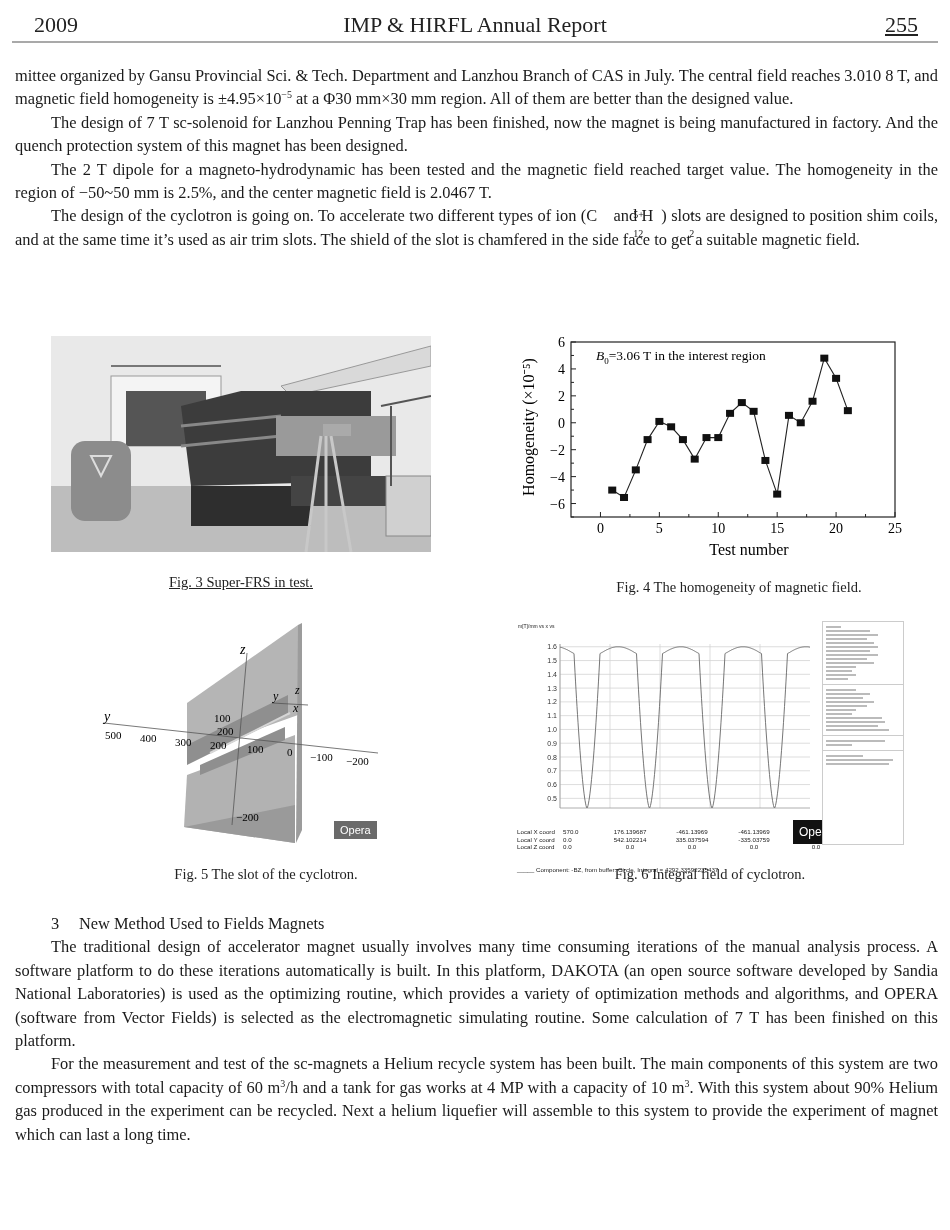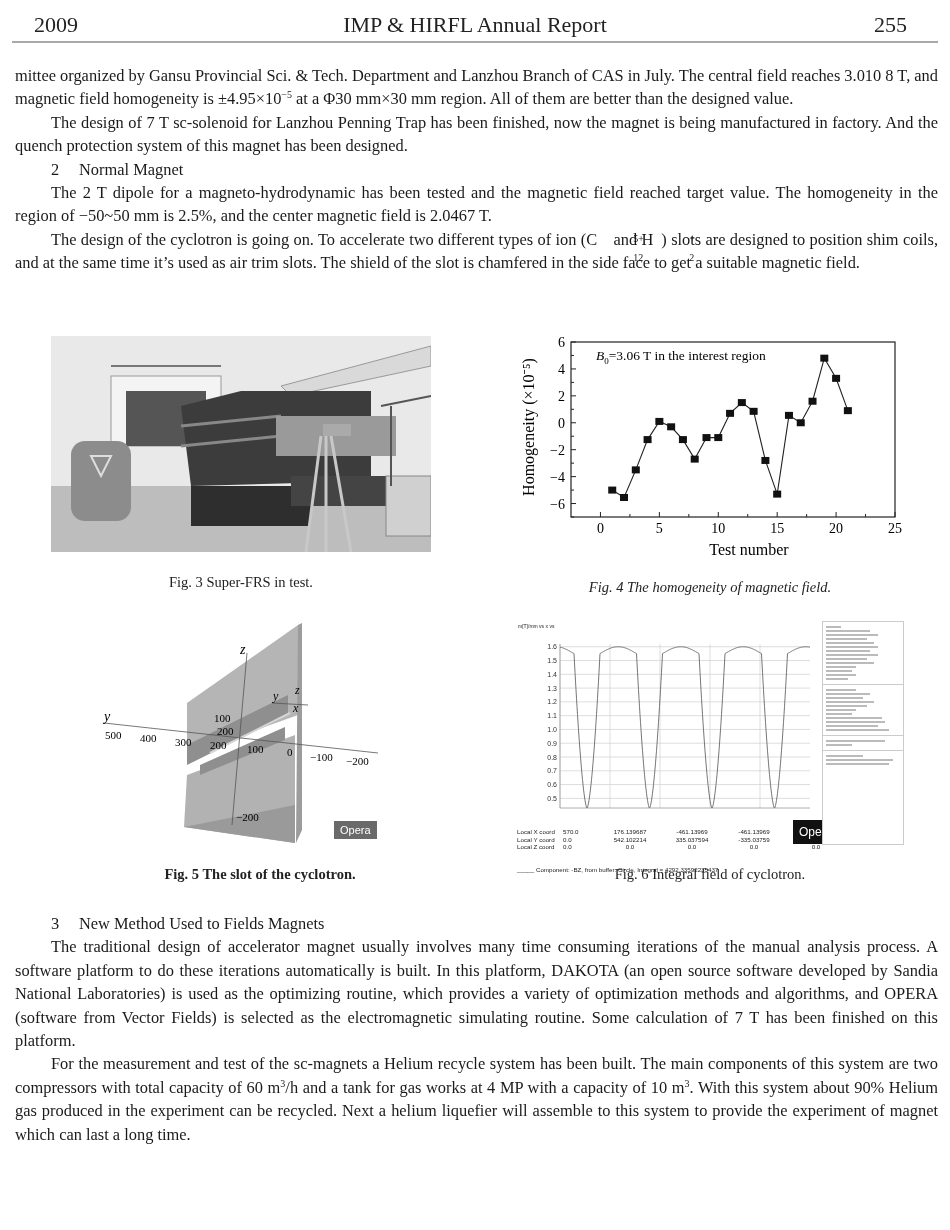--- a/index.html
+++ b/index.html
@@ -22,27 +22,26 @@
   .f6-info{font-family:"Liberation Sans",sans-serif;font-size:6.2px;line-height:7.5px;color:#222;white-space:pre;}
   .side-panel{left:822px;top:621px;width:80px;height:222px;border:1px solid #ccc;background:#fff;}
   .side-panel .blk{border-bottom:1px solid #ccc;padding:2px 3px;}
   .side-panel .ln{height:2px;background:#bbb;margin:2px 0;}
 </style>
 </head>
 <body>
 
 <div class="abs hdr" style="left:34px;">2009</div>
 <div class="abs hdr" style="left:0;width:950px;text-align:center;">IMP &amp; HIRFL Annual Report</div>
-<div class="abs hdr" style="right:43px;">255</div>
+<div class="abs hdr" style="right:32px;text-decoration:underline;">255</div>
 <div class="abs hdr-line"></div>
 
 <div class="abs txt" style="top:64px;">
   <p class="p noind"><span>mittee organized by Gansu Provincial Sci. &amp; Tech. Department and Lanzhou Branch of CAS in July. The central field reaches 3.010 8 T, and magnetic field homogeneity is ±4.95×10</span><sup>−5</sup><span> at a Φ30 mm×30 mm region. All of them are better than the designed value.</span></p>
   <p class="p">The design of 7 T sc-solenoid for Lanzhou Penning Trap has been finished, now the magnet is being manufactured in factory. And the quench protection system of this magnet has been designed.</p>
-  <p class="sec"><span class="num">2</span><span>Normal Magnet</span></p>
   <p class="p">The 2 T dipole for a magneto-hydrodynamic has been tested and the magnetic field reached target value. The homogeneity in the region of −50~50 mm is 2.5%, and the center magnetic field is 2.0467 T.</p>
   <p class="p"><span>The design of the cyclotron is going on. To accelerate two different types of ion (C</span><span style="display:inline-block;position:relative;width:12px;"><sup style="position:absolute;top:-6px;left:0;">5+</sup><sub style="position:absolute;top:13px;left:0;">12</sub></span><span> and H</span><span style="display:inline-block;position:relative;width:8px;"><sup style="position:absolute;top:-6px;left:0;">+</sup><sub style="position:absolute;top:13px;left:0;">2</sub></span><span>) slots are designed to position shim coils, and at the same time it’s used as air trim slots. The shield of the slot is chamfered in the side face to get a suitable magnetic field.</span></p>
 </div>
 
 <div class="abs photo">
   <svg width="380" height="216" viewBox="0 0 380 216">
     <rect x="0" y="0" width="380" height="216" fill="#e9e9e9"></rect>
     <rect x="0" y="150" width="380" height="66" fill="#bdbdbd"></rect>
     <rect x="60" y="40" width="110" height="70" fill="#f4f4f4" stroke="#999"></rect>
     <rect x="75" y="55" width="80" height="55" fill="#555"></rect>
@@ -55,21 +54,21 @@
     <rect x="140" y="150" width="120" height="40" fill="#2e2e2e"></rect>
     <rect x="240" y="140" width="130" height="30" fill="#444"></rect>
     <rect x="20" y="105" width="60" height="80" rx="14" fill="#8c8c8c"></rect>
     <path d="M40 120 L60 120 L50 140 Z" fill="none" stroke="#ddd" stroke-width="2"></path>
     <path d="M270 100 L255 216 M280 100 L300 216 M275 100 L275 216" stroke="#c8c8c8" stroke-width="3"></path>
     <rect x="272" y="88" width="28" height="12" fill="#aaa"></rect>
     <rect x="335" y="140" width="45" height="60" fill="#d0d0d0" stroke="#888"></rect>
     <path d="M330 70 L380 60 M340 70 L340 150" stroke="#555" stroke-width="2"></path>
   </svg>
 </div>
-<div class="abs cap" style="left:51px;top:574px;width:380px;">Fig. 3   Super-FRS in test.</div>
+<div class="abs cap" style="left:51px;top:574px;width:380px;text-decoration:underline;">Fig. 3   Super-FRS in test.</div>
 
 <svg class="abs" style="left:500px;top:335px;" width="420" height="230">
   <g id="f4-frame">
       <rect x="71" y="7" width="324" height="175" fill="none" stroke="#222" stroke-width="1.2"></rect>
     </g>
   <g id="f4-yticks">
       <line x1="71" y1="168.53846153846155" x2="76" y2="168.53846153846155" stroke="#222"></line>
       <text x="65" y="173.53846153846155" text-anchor="end" font-size="14" font-family="Liberation Serif, serif">−6</text>
       <line x1="71" y1="141.6153846153846" x2="76" y2="141.6153846153846" stroke="#222"></line>
       <text x="65" y="146.6153846153846" text-anchor="end" font-size="14" font-family="Liberation Serif, serif">−4</text>
@@ -133,21 +132,21 @@
       <rect x="296.74545454545455" y="84.26923076923077" width="8" height="7" fill="#111"></rect>
       <rect x="308.5272727272727" y="62.73076923076924" width="8" height="7" fill="#111"></rect>
       <rect x="320.3090909090909" y="19.653846153846132" width="8" height="7" fill="#111"></rect>
       <rect x="332.0909090909091" y="39.84615384615384" width="8" height="7" fill="#111"></rect>
       <rect x="343.8727272727273" y="72.15384615384615" width="8" height="7" fill="#111"></rect>
     </g>
   <text x="96" y="25" font-size="13.5" font-family="Liberation Serif, serif"><tspan font-style="italic">B</tspan><tspan font-size="9" dy="4">0</tspan><tspan dy="-4">=3.06 T in the interest region</tspan></text>
   <text x="249" y="220" text-anchor="middle" font-size="16" font-family="Liberation Serif, serif">Test number</text>
   <text transform="translate(34,92) rotate(-90)" text-anchor="middle" font-size="16" font-family="Liberation Serif, serif">Homogeneity (×10⁻⁵)</text>
 </svg>
-<div class="abs cap" style="left:500px;top:579px;width:420px;font-style:italic;">Fig. 4   The homogeneity of magnetic field.</div>
+<div class="abs cap" style="left:529px;top:579px;width:420px;">Fig. 4   The homogeneity of magnetic field.</div>
 
 <svg class="abs" style="left:90px;top:615px;" width="330" height="240">
   <polygon points="97,88 208,10 208,100 97,140" fill="#b5b5b5"></polygon>
   <polygon points="208,10 212,8 212,215 206,228" fill="#9c9c9c"></polygon>
   <polygon points="97,160 205,120 205,228 94,212" fill="#b2b2b2"></polygon>
   <polygon points="94,212 205,190 205,228" fill="#9a9a9a"></polygon>
   <polygon points="97,130 198,80 198,100 97,150" fill="#8f8f8f"></polygon>
   <polygon points="110,150 195,112 195,125 110,160" fill="#8f8f8f"></polygon>
   <path d="M120 138 L200 98" stroke="#d6d6d6" stroke-width="2"></path>
   <line x1="14" y1="108" x2="288" y2="138" stroke="#555" stroke-width="0.8"></line>
@@ -164,21 +163,21 @@
   <text x="120" y="134" font-size="11">200</text>
   <text x="157" y="138" font-size="11">100</text>
   <text x="197" y="141" font-size="11">0</text>
   <text x="220" y="146" font-size="11">−100</text>
   <text x="256" y="150" font-size="11">−200</text>
   <text x="124" y="107" font-size="11">100</text>
   <text x="127" y="120" font-size="11">200</text>
   <text x="146" y="206" font-size="11">−200</text>
 </svg>
 <div class="abs opera-badge" style="left:334px;top:821px;">Opera</div>
-<div class="abs cap" style="left:95px;top:866px;width:330px;font-weight:bold;">Fig. 5   The slot of the cyclotron.</div>
+<div class="abs cap" style="left:101px;top:866px;width:330px;">Fig. 5   The slot of the cyclotron.</div>
 
 <div class="abs f6-info" style="left:518px;top:623px;font-size:5px;">m[T]/mm vs x vs</div>
 <svg class="abs" style="left:510px;top:615px;" width="305" height="200">
   <g id="f6-grid">
       <line x1="50" y1="183.35294117647058" x2="300" y2="183.35294117647058" stroke="#d4d4d4" stroke-width="0.8"></line>
       <line x1="50" y1="169.57142857142858" x2="300" y2="169.57142857142858" stroke="#d4d4d4" stroke-width="0.8"></line>
       <line x1="50" y1="155.78991596638656" x2="300" y2="155.78991596638656" stroke="#d4d4d4" stroke-width="0.8"></line>
       <line x1="50" y1="142.00840336134453" x2="300" y2="142.00840336134453" stroke="#d4d4d4" stroke-width="0.8"></line>
       <line x1="50" y1="128.2268907563025" x2="300" y2="128.2268907563025" stroke="#d4d4d4" stroke-width="0.8"></line>
       <line x1="50" y1="114.44537815126051" x2="300" y2="114.44537815126051" stroke="#d4d4d4" stroke-width="0.8"></line>

